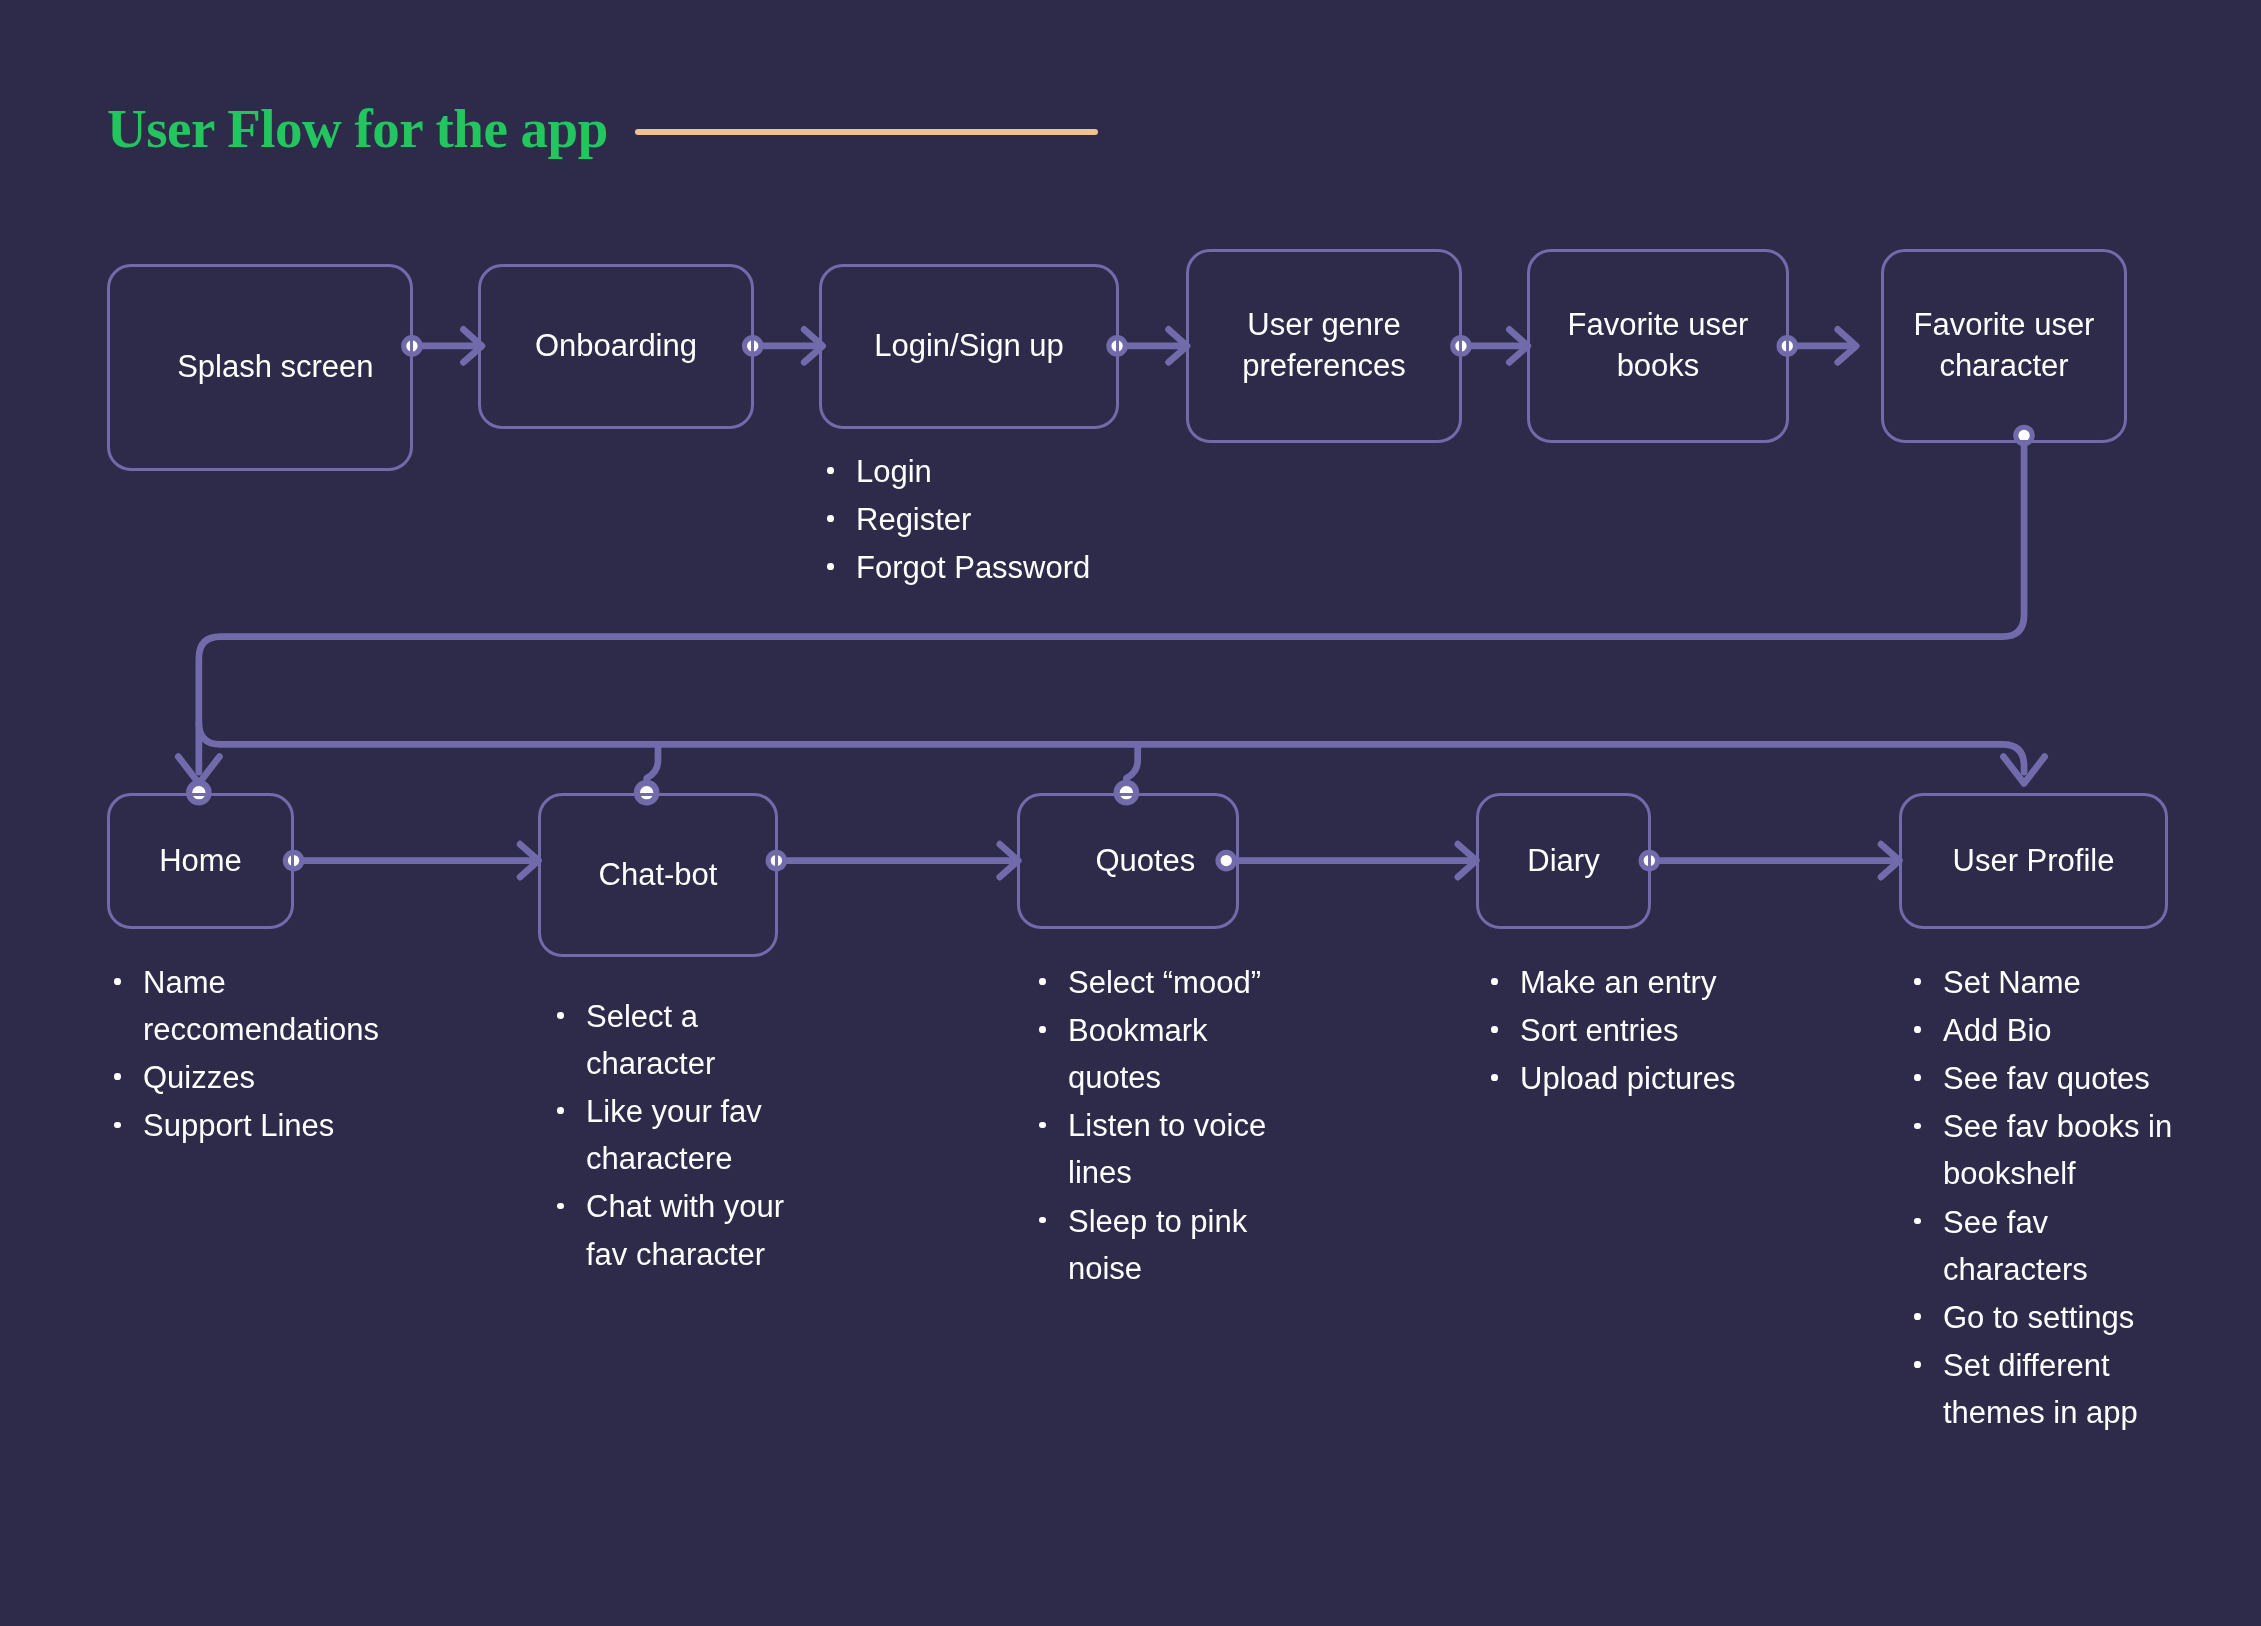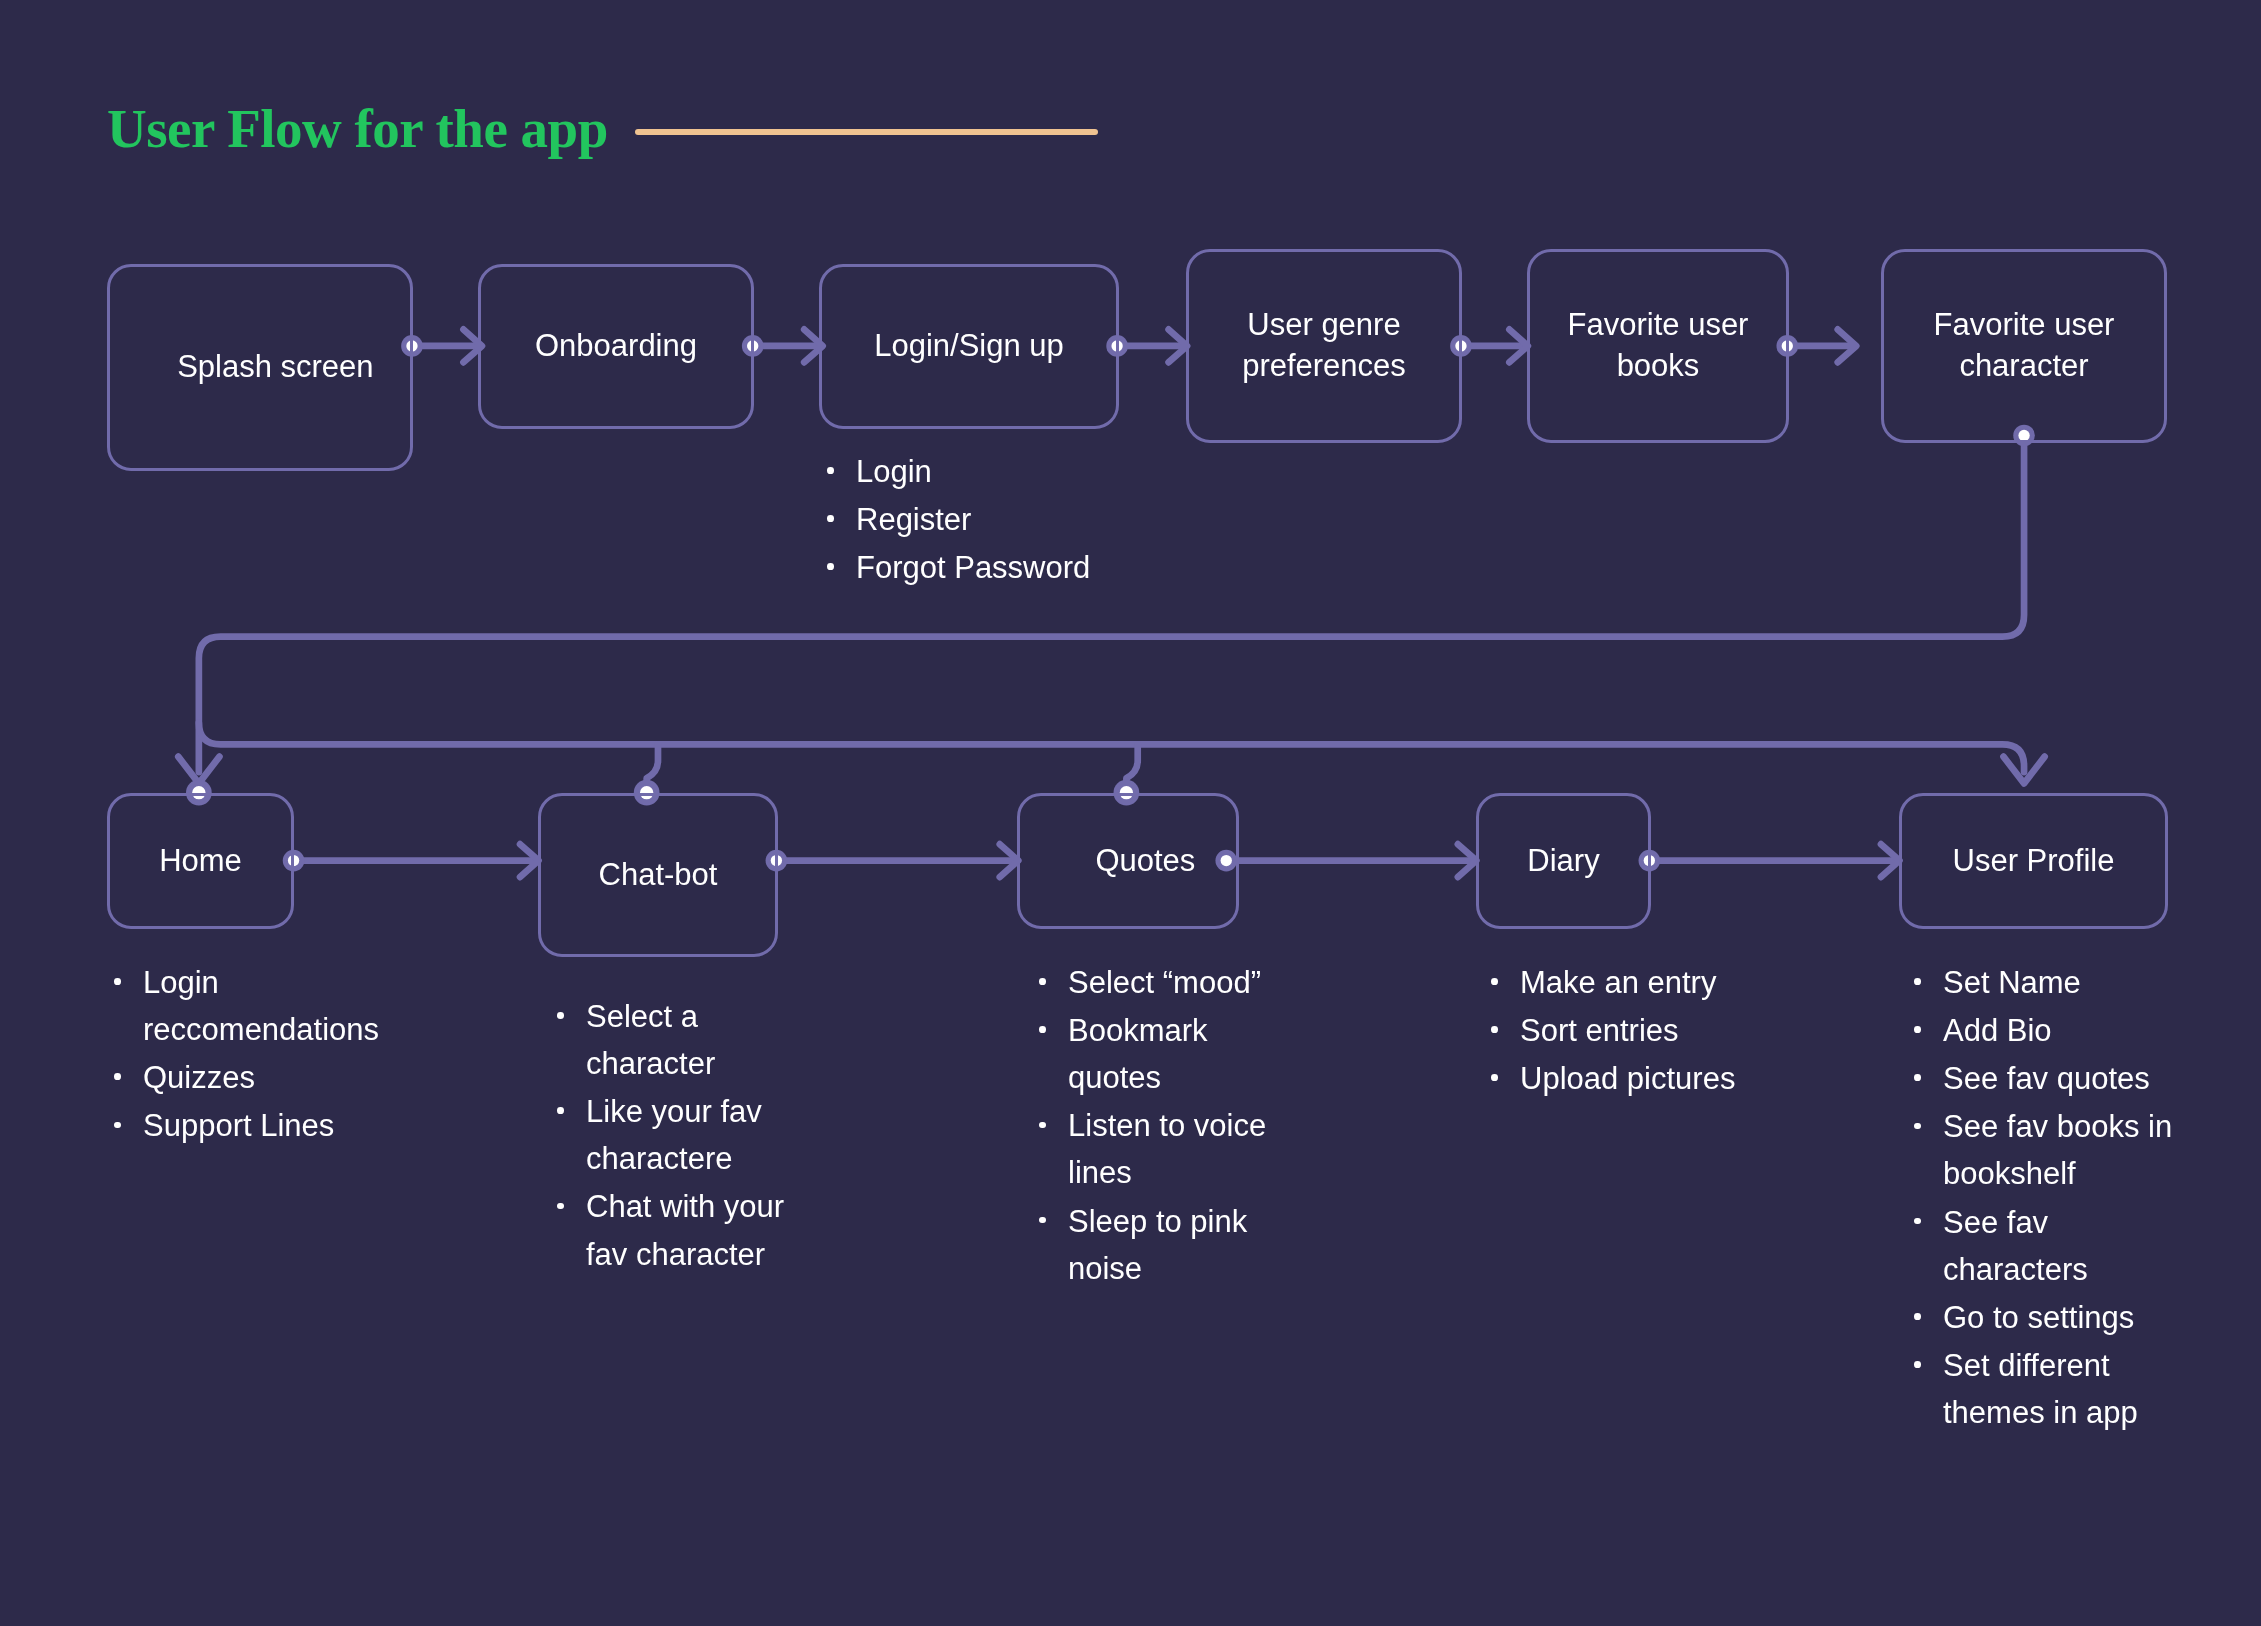--- a/index.html
+++ b/index.html
@@ -196,21 +196,21 @@
   </div>
 
   <div class="node" style="left:1186px;top:249px;width:276px;height:194px;">
     <span>User genre preferences</span>
   </div>
 
   <div class="node" style="left:1527px;top:249px;width:262px;height:194px;">
     <span>Favorite user books</span>
   </div>
 
-  <div class="node" style="left:1881px;top:249px;width:286px;height:194px;">
+  <div class="node" style="left:1881px;top:249px;width:246px;height:194px;">
     <span>Favorite user character</span>
   </div>
 
   <div class="node" style="left:107px;top:793px;width:187px;height:136px;">
     <span>Home</span>
   </div>
 
   <div class="node" style="left:538px;top:793px;width:240px;height:164px;">
     <span>Chat-bot</span>
   </div>
@@ -227,21 +227,21 @@
     <span>User Profile</span>
   </div>
 
   <ul class="blist" style="left:824px;top:448px;width:391px;">
       <li>Login</li>
       <li>Register</li>
       <li>Forgot Password</li>
     </ul>
 
   <ul class="blist" style="left:111px;top:959px;width:330px;">
-      <li>Login reccomendations</li>
+      <li>Name reccomendations</li>
       <li>Quizzes</li>
       <li>Support Lines</li>
     </ul>
 
   <ul class="blist" style="left:554px;top:993px;width:268px;">
       <li>Select a character</li>
       <li>Like your fav charactere</li>
       <li>Chat with your fav character</li>
     </ul>
 

